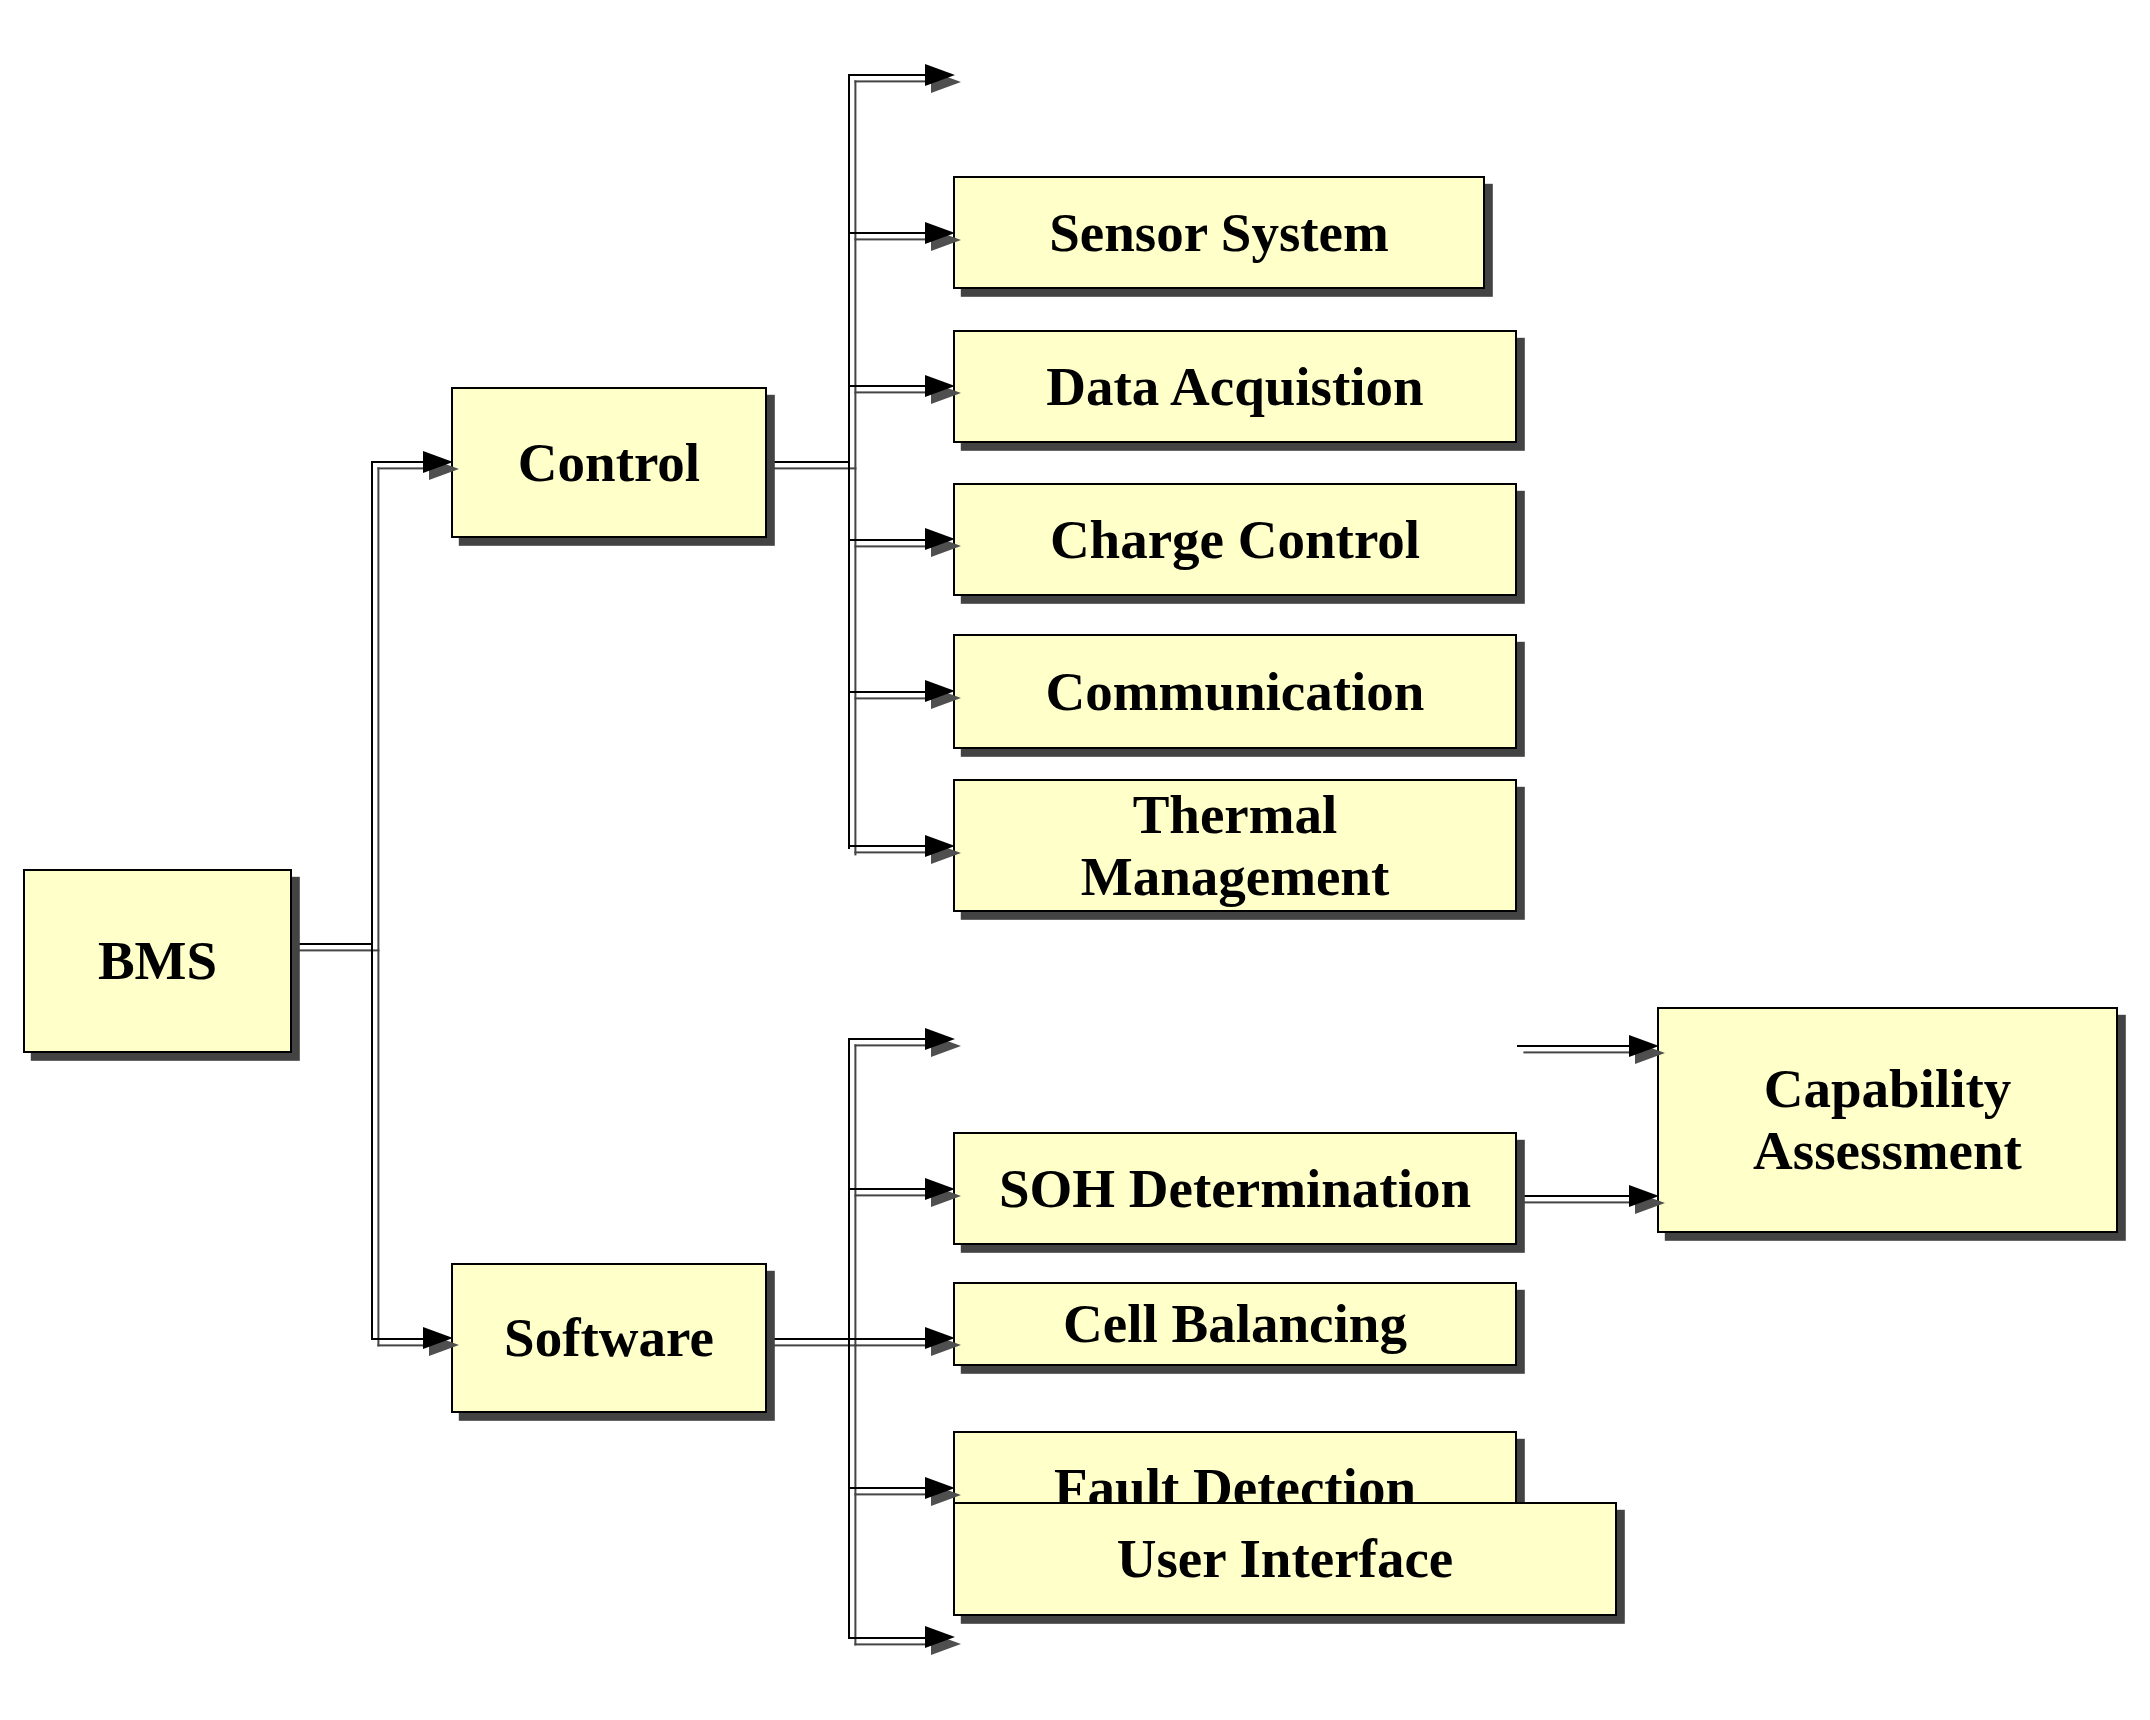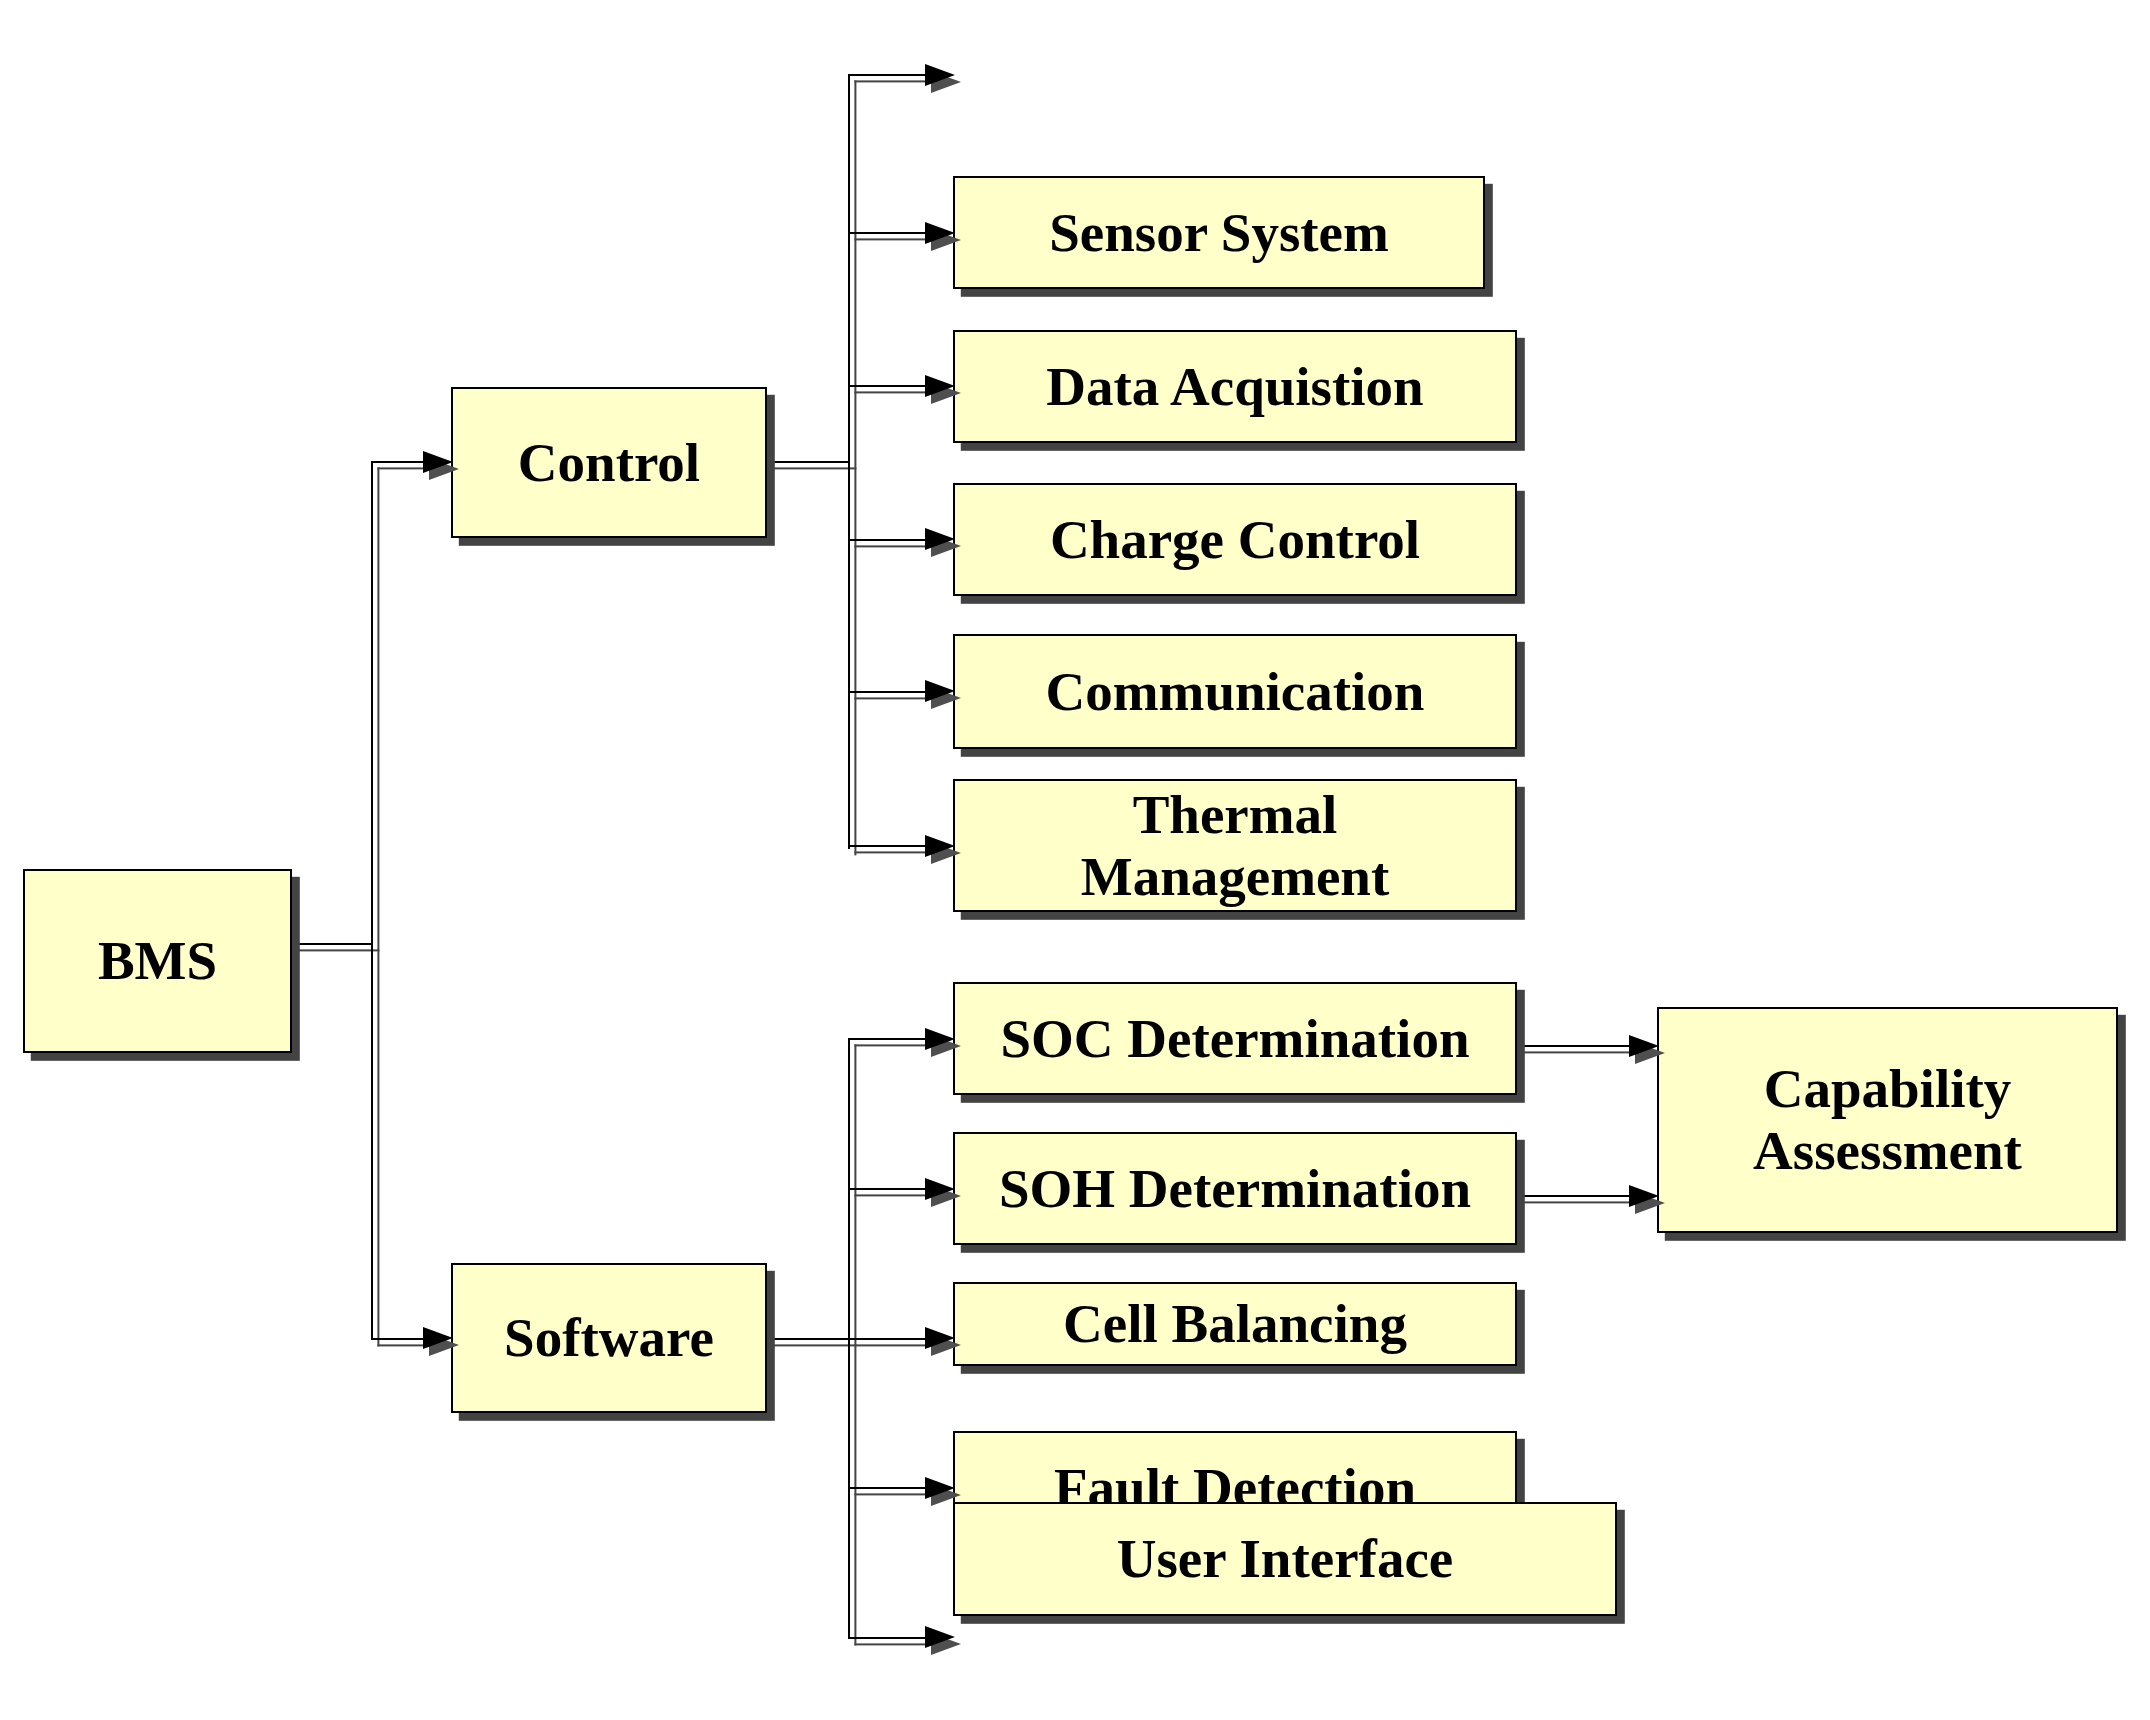--- a/index.html
+++ b/index.html
@@ -71,21 +71,20 @@
 
   <div class="box" style="left:23px;top:869px;width:269px;height:184px">BMS</div>
   <div class="box" style="left:451px;top:387px;width:316px;height:151px">Control</div>
   <div class="box" style="left:451px;top:1263px;width:316px;height:150px">Software</div>
   <div class="box" style="left:953px;top:176px;width:532px;height:113px">Sensor System</div>
   <div class="box" style="left:953px;top:330px;width:564px;height:113px">Data Acquistion</div>
   <div class="box" style="left:953px;top:483px;width:564px;height:113px">Charge Control</div>
   <div class="box" style="left:953px;top:634px;width:564px;height:115px">Communication</div>
   <div class="box" style="left:953px;top:779px;width:564px;height:133px">Thermal
 Management</div>
-  <div class="box" style="left:953px;top:982px;width:564px;height:113px">SOC Determination</div>
   <div class="box" style="left:953px;top:1132px;width:564px;height:113px">SOH Determination</div>
   <div class="box" style="left:953px;top:1282px;width:564px;height:84px">Cell Balancing</div>
   <div class="box" style="left:953px;top:1431px;width:564px;height:113px">Fault Detection</div>
   <div class="box" style="left:953px;top:1502px;width:664px;height:114px">User Interface</div>
   <div class="box" style="left:1657px;top:1007px;width:461px;height:226px">Capability
 Assessment</div>
 
   <div class="arr" style="left:423px;top:451px">
       <i class="sh"></i>
       <i class="tri"></i>

